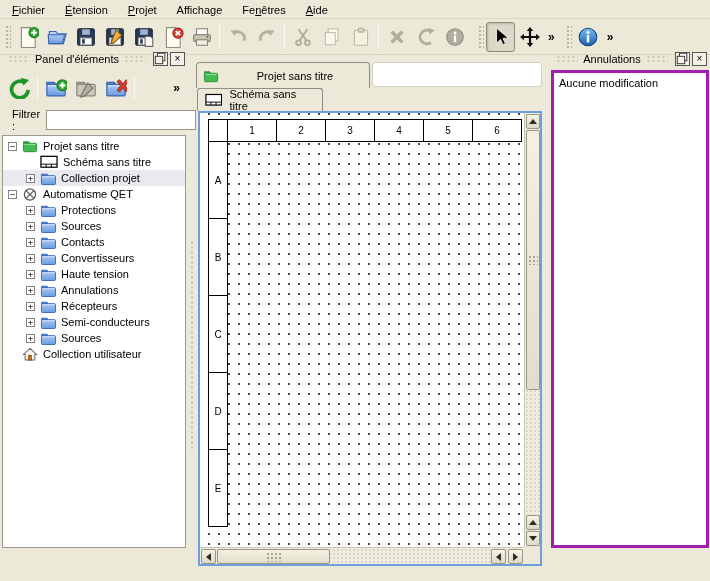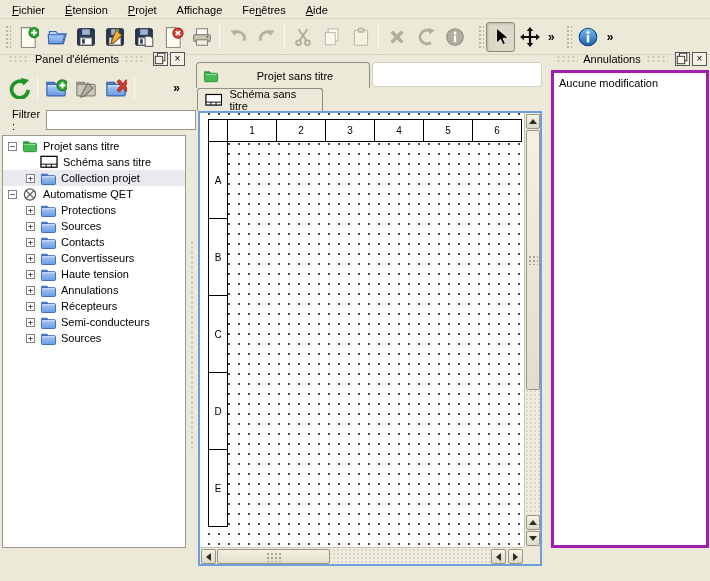--- a/index.html
+++ b/index.html
@@ -497,20 +497,27 @@
         </svg>
         <span class="tlabel">Semi-conducteurs</span>
       </div>
     <div class="trow lv1">
         <span class="exp">+</span>
         <svg class="ic16" viewBox="0 0 17 15">
           <use href="#i-folder"></use>
         </svg>
         <span class="tlabel">Sources</span>
       </div>
+    <div class="trow lv0">
+        <span class="exp none"></span>
+        <svg class="ic16" viewBox="0 0 16 15">
+          <use href="#i-home"></use>
+        </svg>
+        <span class="tlabel">Collection utilisateur</span>
+      </div>
   </div>
 </div>
 
 <div class="vsplit"></div>
 
 <div id="center">
   <div class="proj-tab">
     <svg class="ic16" viewBox="0 0 17 15">
         <use href="#i-folder-green"></use>
       </svg>

